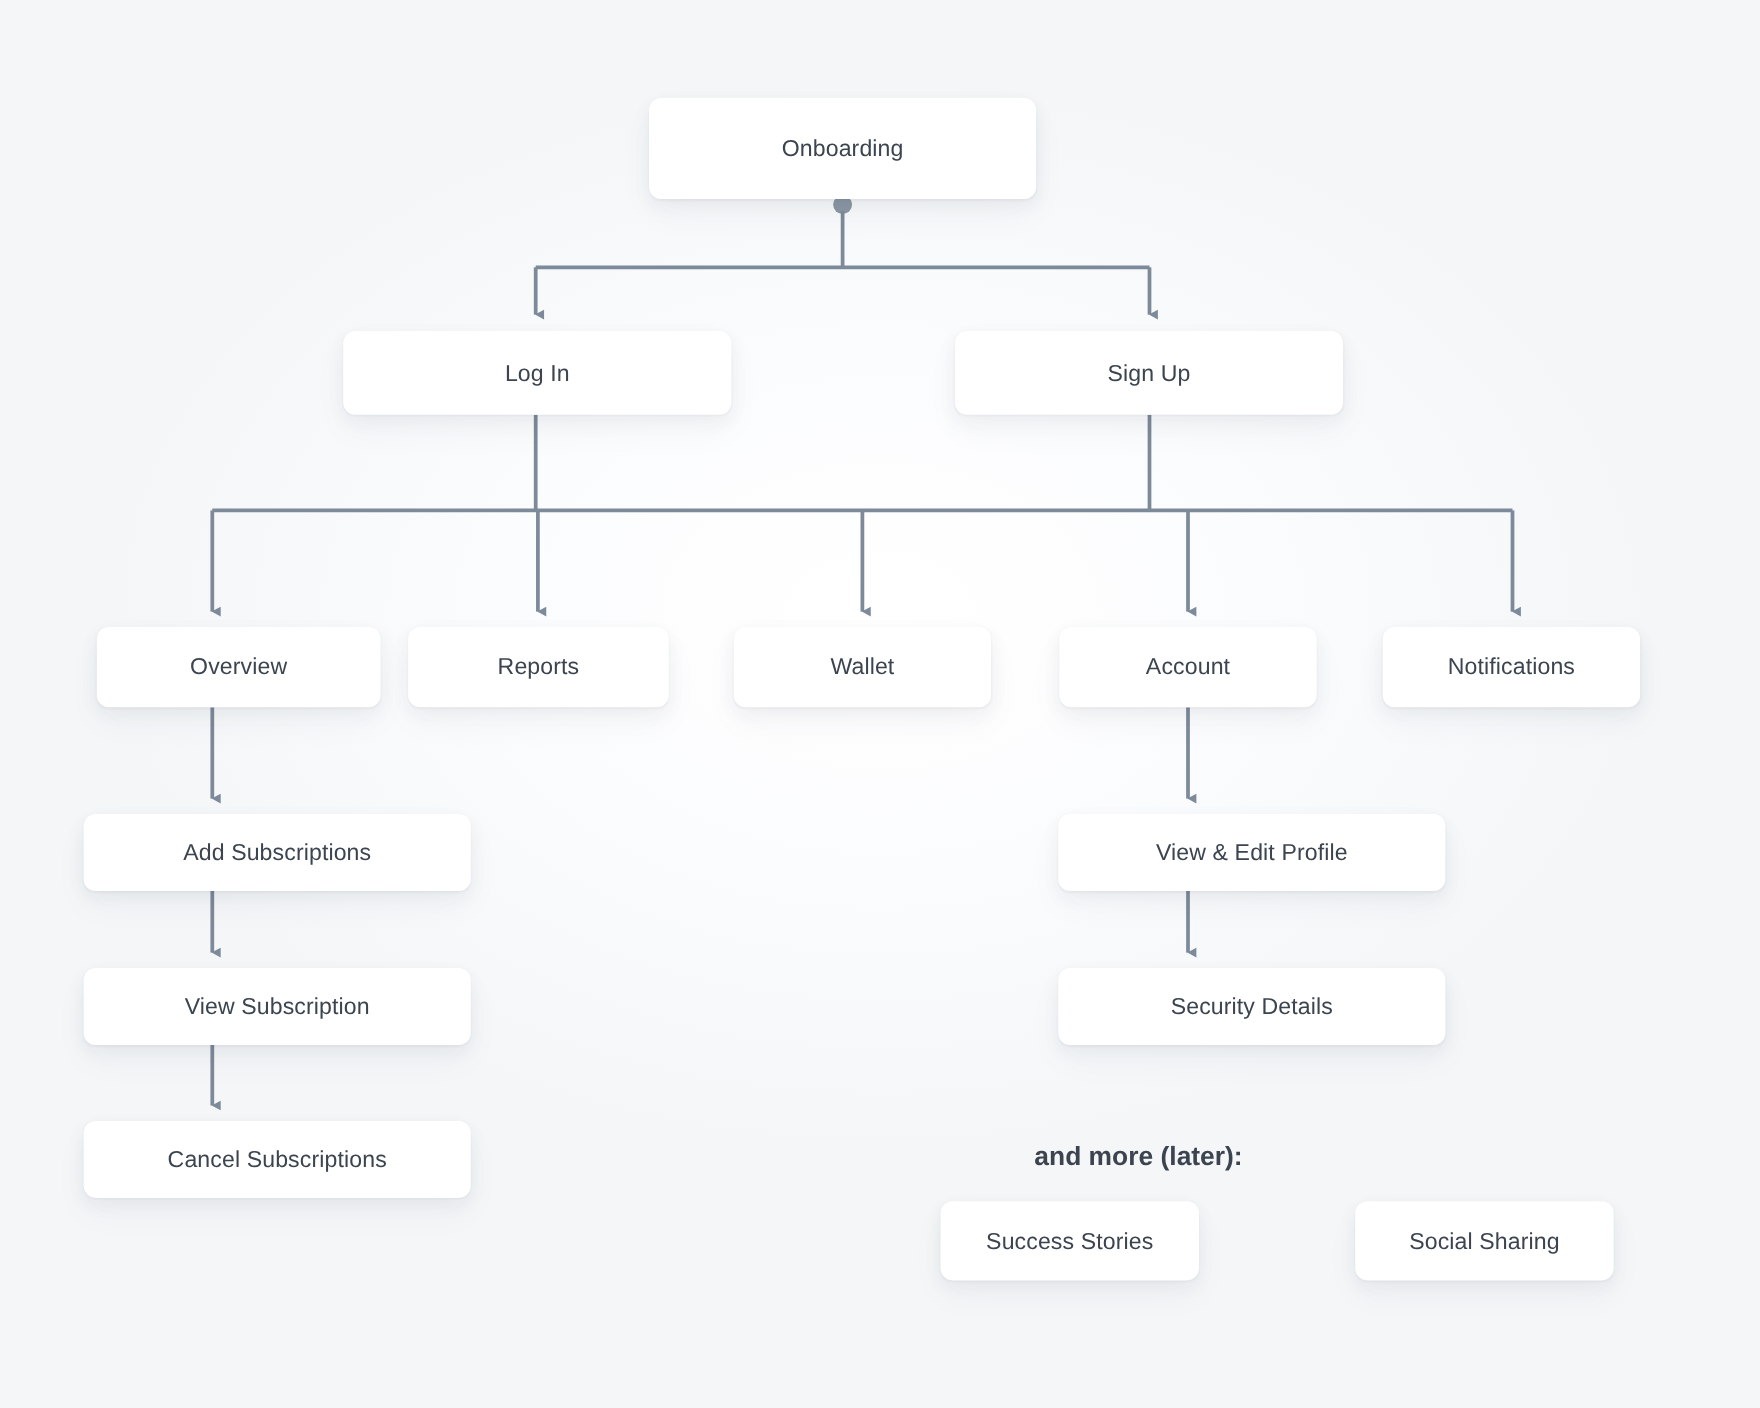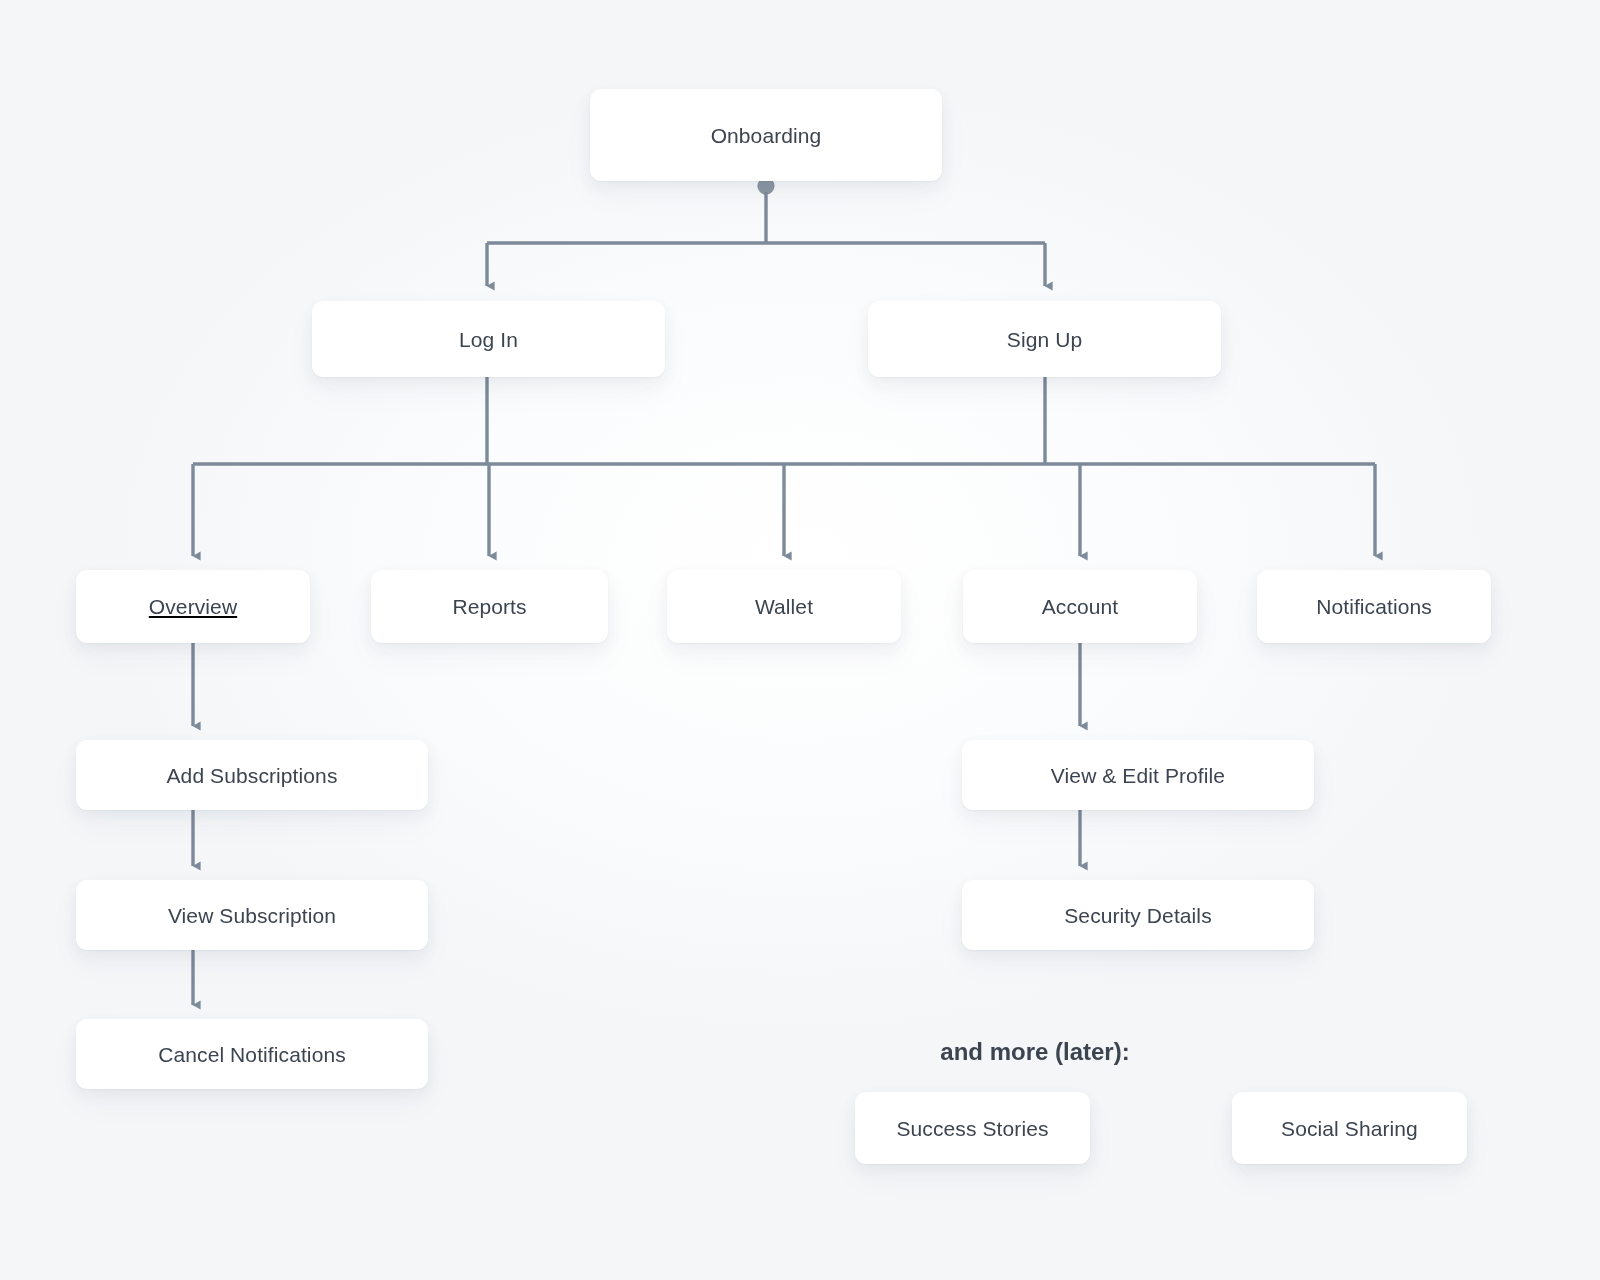--- a/index.html
+++ b/index.html
@@ -103,21 +103,21 @@
   </div>
 
   <div class="node" style="left:312px; top:301px; width:353px; height:76px;">
     <span class="node-label">Log In</span>
   </div>
 
   <div class="node" style="left:868px; top:301px; width:353px; height:76px;">
     <span class="node-label">Sign Up</span>
   </div>
 
-  <div class="node" style="left:76px; top:570px; width:234px; height:73px;text-decoration:underline;">
+  <div class="node" style="left:88px; top:570px; width:258px; height:73px;">
     <span class="node-label">Overview</span>
   </div>
 
   <div class="node" style="left:371px; top:570px; width:237px; height:73px;">
     <span class="node-label">Reports</span>
   </div>
 
   <div class="node" style="left:667px; top:570px; width:234px; height:73px;justify-content:center;">
     <span class="node-label">Wallet</span>
   </div>
@@ -132,21 +132,21 @@
 
   <div class="node" style="left:76px; top:740px; width:352px; height:70px;justify-content:center;">
     <span class="node-label">Add Subscriptions</span>
   </div>
 
   <div class="node" style="left:76px; top:880px; width:352px; height:70px;">
     <span class="node-label">View Subscription</span>
   </div>
 
   <div class="node" style="left:76px; top:1019px; width:352px; height:70px;">
-    <span class="node-label">Cancel Notifications</span>
+    <span class="node-label">Cancel Subscriptions</span>
   </div>
 
   <div class="node" style="left:962px; top:740px; width:352px; height:70px;">
     <span class="node-label">View &amp; Edit Profile</span>
   </div>
 
   <div class="node" style="left:962px; top:880px; width:352px; height:70px;">
     <span class="node-label">Security Details</span>
   </div>
 

